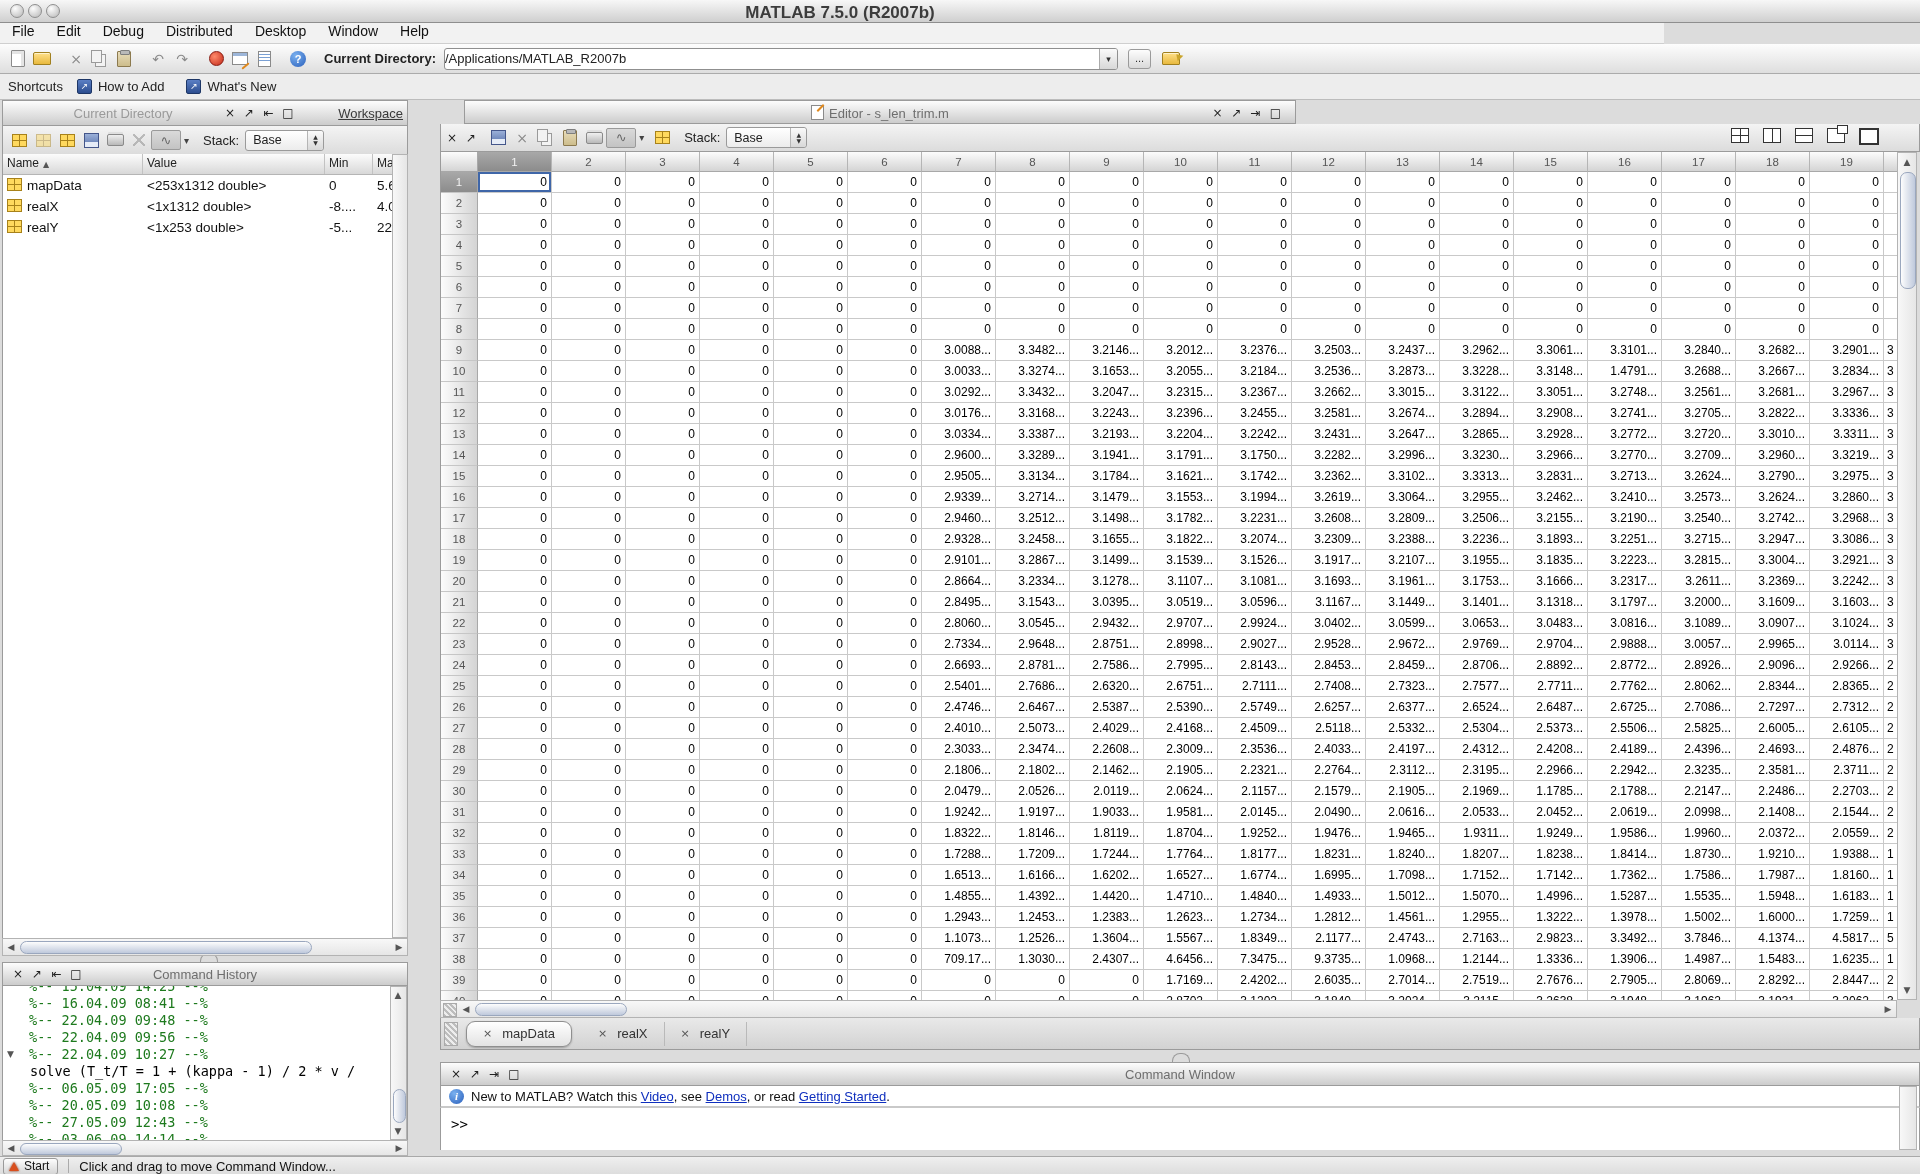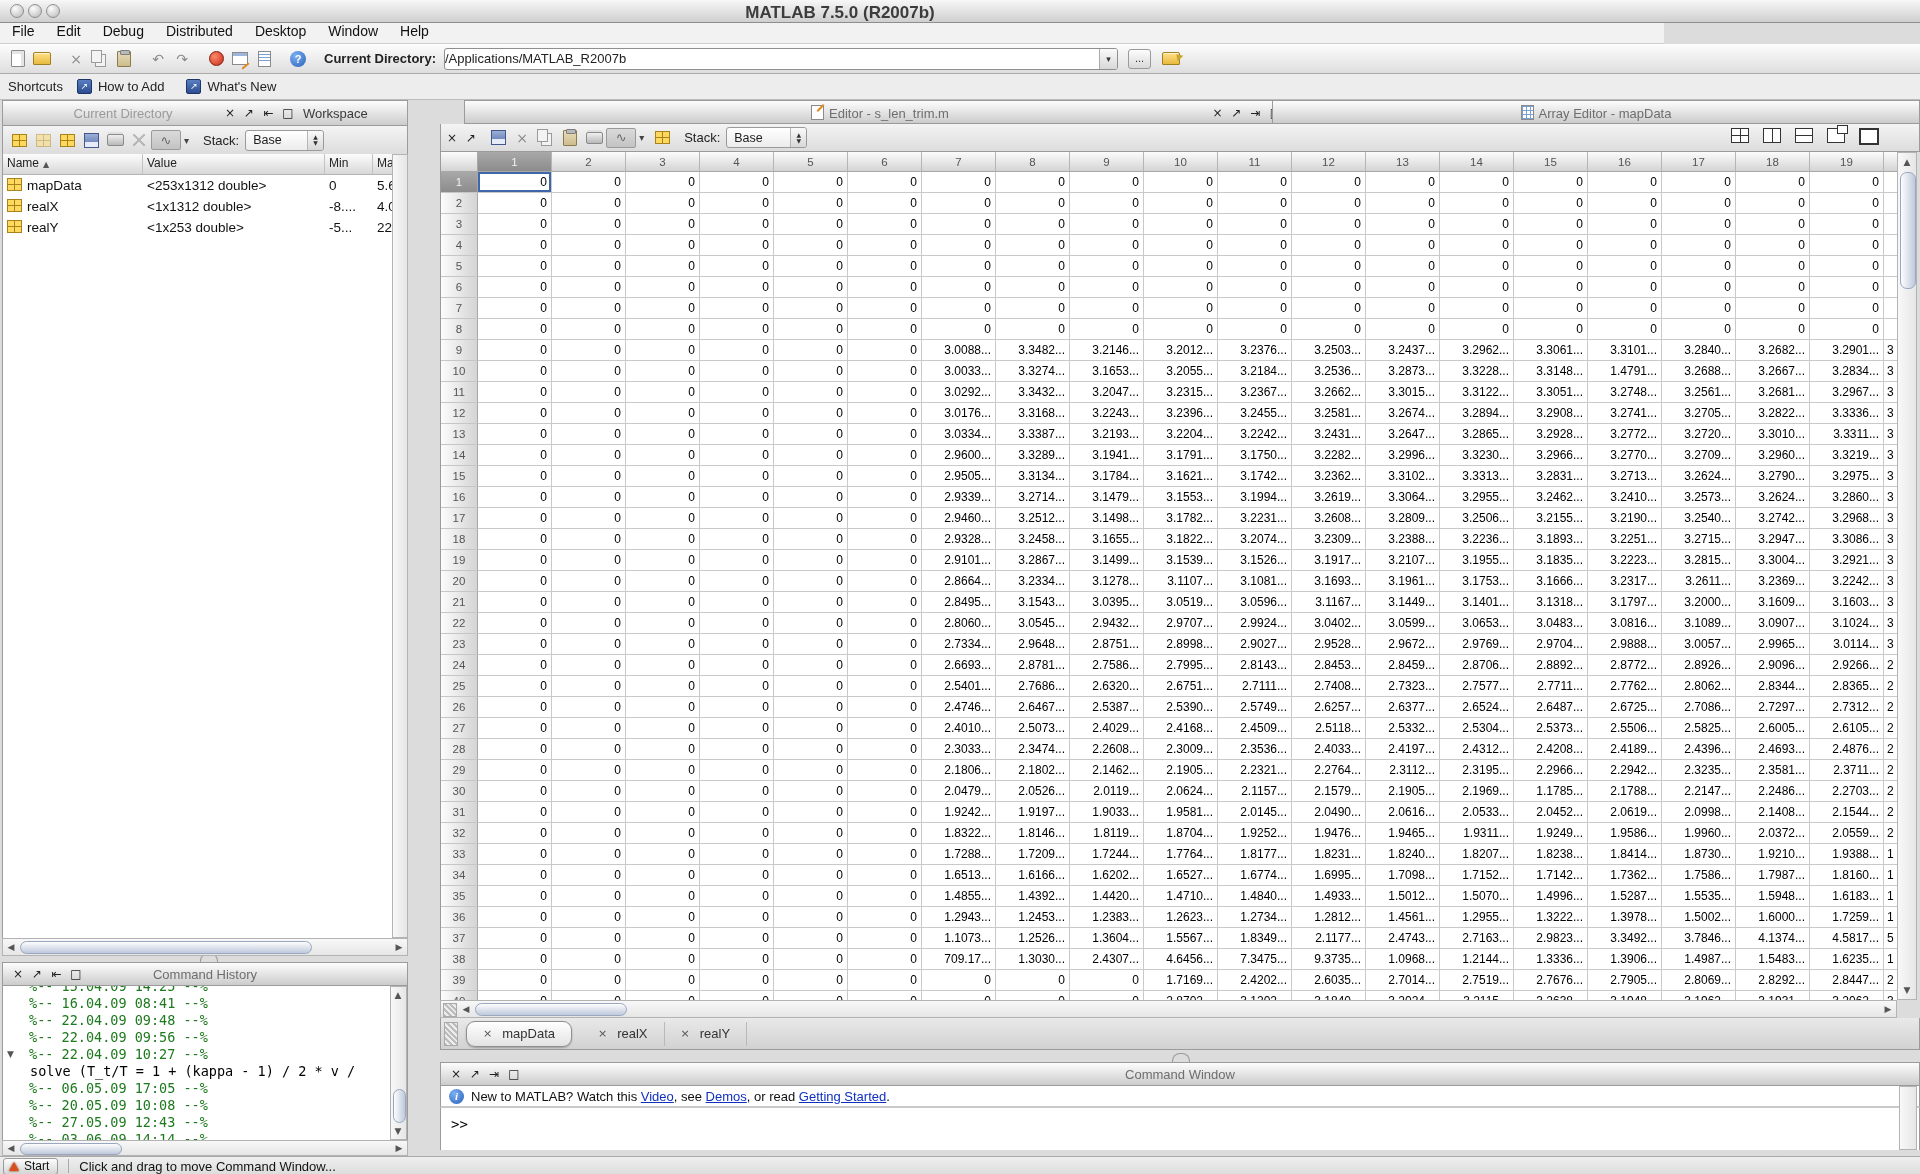--- a/index.html
+++ b/index.html
@@ -277,21 +277,21 @@
   </div>
 
   <div class="abs panel-title" style="left:2px;top:100px;width:406px;height:26px;">
     <span class="abs" style="left:30px;top:5px;width:180px;text-align:center;color:#9a9a9a;">Current Directory</span>
     <span class="ctl-cluster abs" style="left:222px;top:5px;" id="ws-controls">
         <span>×</span>
         <span>↗</span>
         <span>⇤</span>
         <span>□</span>
       </span>
-    <span class="abs" style="left:300px;top:5px;width:100px;text-align:left;color:#3a3a3a;">Workspace</span>
+    <span class="abs" style="left:300px;top:5px;width:100px;text-align:right;color:#3a3a3a;text-decoration:underline;">Workspace</span>
   </div>
   <div class="grip-arc" style="left:200px;top:953px;"></div>
 
   <div class="abs ws-toolbar">
     <span id="ws-toolbar-icons" style="display:flex;align-items:center;">
         <span class="tbicon i-new-variable"></span>
         <span class="tbicon i-open-variable"></span>
         <span class="tbicon i-import-data"></span>
         <span class="tbicon i-save-disk"></span>
         <span class="tbicon i-print"></span>
@@ -371,25 +371,20 @@
   <div class="abs doc-titlebar" style="left:464px;width:832px;">
     <div class="doc-title">
       <span class="mini-doc pencil"></span><span>Editor - s_len_trim.m</span>
     </div>
     <span class="ctl-cluster abs" style="right:14px;top:5px;" id="ed-controls">
         <span>×</span>
         <span>↗</span>
         <span>⇥</span>
         <span>□</span>
       </span>
-  </div>
-  <div class="abs doc-titlebar" style="left:1272px;width:648px;">
-    <div class="doc-title">
-      <span class="mini-doc grid"></span><span>Array Editor - mapData</span>
-    </div>
   </div>
 
   <div class="abs ae-toolbar">
     <span class="ctl-cluster" id="ae-controls" style="margin-right:10px;">
         <span>×</span>
         <span>↗</span>
       </span>
     <span id="ae-toolbar-icons" style="display:flex;align-items:center;">
         <span class="tbicon i-save-disk"></span>
         <span class="tbicon i-cut glyph-icon">×</span>

